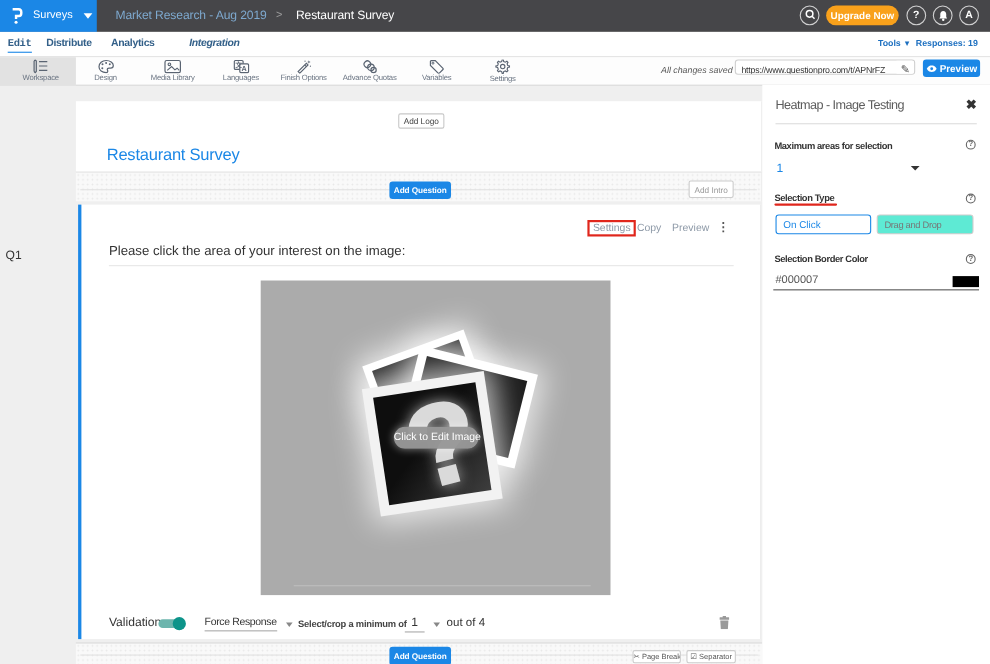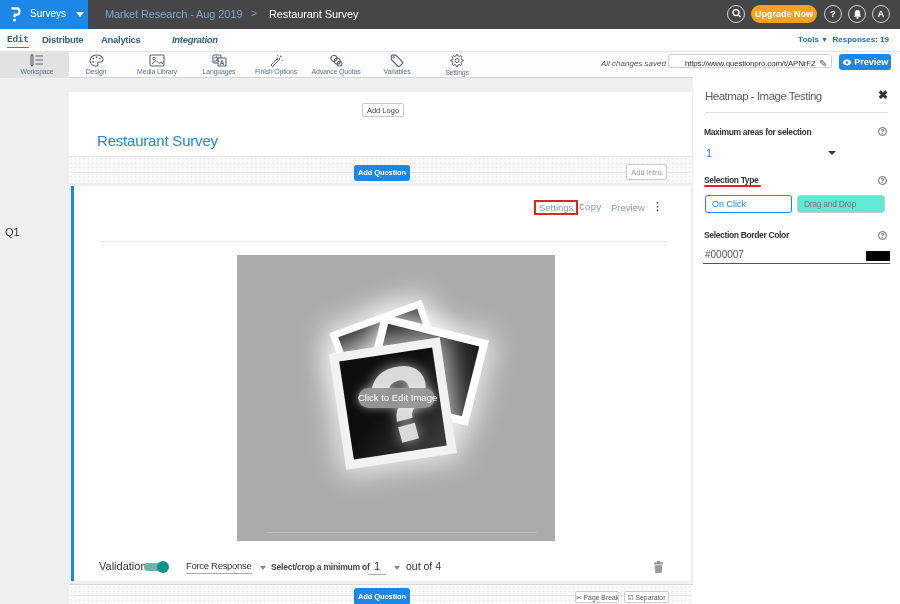--- a/index.html
+++ b/index.html
@@ -22,41 +22,41 @@
   #nav .item { position:absolute; top:5px; font-weight:bold; white-space:nowrap; letter-spacing:-0.3px; }
   #nav .right { color:#1c6fc0; font-weight:bold; font-size:8px; top:6px; letter-spacing:0px; }
 
   
   #toolbar { position:absolute; left:0; top:52px; width:900px; height:26px; background:#fdfdfd; border-bottom:1px solid #d4d4d4; }
   .tool { position:absolute; top:0; height:26px; text-align:center; color:#5a6472; }
   .tool svg { display:block; margin:2px auto 0; }
   .tool .lbl { font-size:7px; color:#6a7482; display:block; margin-top:1px; letter-spacing:-0.2px; }
   #tool-active { position:absolute; left:0; top:0; width:69px; height:26px; background:#e2e2e2; }
   #allsaved { position:absolute; left:601px; top:59px; font-size:8px; font-style:italic; color:#555; }
-  #urlbox { position:absolute; left:668px; top:54px; width:164px; height:14px; background:#fff; border:1px solid #d0d0d0; border-radius:3px; font-size:8px; letter-spacing:-0.2px; color:#333; line-height:17px; padding-left:16px; white-space:nowrap; overflow:hidden; }
+  #urlbox { position:absolute; left:668px; top:54px; width:164px; height:14px; background:#fff; border:1px solid #d0d0d0; border-radius:3px; font-size:8px; letter-spacing:-0.2px; color:#333; line-height:17px; padding-left:5px; white-space:nowrap; overflow:hidden; }
   #urlbox .pen { position:absolute; right:0px; top:0px; width:16px; height:16px; color:#555; font-size:10px; background:#fff; text-align:center; }
   #previewbtn { position:absolute; left:839px; top:54px; width:52px; height:16px; background:#1b87e6; border-radius:3px; color:#fff; font-size:9px; text-align:center; line-height:16px; font-weight:bold; }
 
   
   #main { position:absolute; left:0; top:78px; width:900px; height:526px; background:#efefef; }
   #q1 { position:absolute; left:5px; top:148px; font-size:11px; color:#333; }
 
   #headcard { position:absolute; left:69px; top:14px; width:624px; height:64px; background:#fff; border-right:1px solid #ececec; }
   #addlogo { position:absolute; left:293px; top:11px; width:42px; height:14px; background:#fff; border:1px solid #c8c8c8; border-radius:2px; font-size:7.5px; color:#444; text-align:center; line-height:13px; }
   #rstitle { position:absolute; left:28px; top:40px; font-size:15px; color:#1b87e6; letter-spacing:-0.2px; }
   #subrow { position:absolute; left:69px; top:78px; width:624px; height:27px; background:#f9f9f9 radial-gradient(circle, #e8e8e8 0.8px, transparent 0.9px); background-size:4.3px 4.3px; border-top:1px solid #e5e5e5; border-right:1px solid #ececec; }
   #addq1 { position:absolute; left:285px; top:8px; width:56px; height:16px; white-space:nowrap; overflow:hidden; background:#1b87e6; border-radius:3px; color:#fff; font-size:7.5px; font-weight:bold; text-align:center; line-height:16px; letter-spacing:-0.1px; }
   #addintro { position:absolute; left:557px; top:7px; width:41px; height:16px; background:#fff; border:1px solid #ccc; border-radius:2px; color:#999; font-size:7.5px; text-align:center; line-height:15px; }
 
   
   #qcard { position:absolute; left:71px; top:108px; width:621px; height:395px; background:#fff; border-left:3px solid #1b87e6; border-right:1px solid #ececec; }
   #actions { position:absolute; left:0; top:0; width:100%; font-size:9.5px; color:#8d99a7; }
   #actions span { position:absolute; white-space:nowrap; }
   #settings-red { left:460px; top:14px; border:2px solid #e0261c; padding:0px 3px; }
-  #act-copy { left:505px; top:16px;font-family:Liberation Mono, monospace; }
+  #act-copy { left:505px; top:16px; }
   #act-prev { left:537px; top:16px; }
   #kebab { left:578px; top:14px; color:#555; font-weight:bold; font-size:11px; }
   #qtext { position:absolute; left:25px; top:35px; font-size:12px; color:#333; letter-spacing:0px; }
   #qline { position:absolute; left:25px; top:55px; width:568px; height:1px; background:#e7e7e7; }
 
   
   #imgbox { position:absolute; left:163px; top:69px; width:318px; height:286px; background:#ababab; overflow:hidden; }
   .frame { position:absolute; background:#fff; box-shadow:0 0 28px 6px rgba(255,255,255,.75); }
   .frame .inner { position:absolute; background:#1d1d1d; }
   #fr3 .inner { background:linear-gradient(135deg,#0e0e0e 45%,#3e3e3e 100%) !important; }
@@ -232,20 +232,21 @@
     <div id="addintro">Add Intro</div>
   </div>
 
   <div id="qcard">
     <div id="actions">
       <span id="settings-red">Settings</span>
         <span id="act-copy">Copy</span>
         <span id="act-prev">Preview</span>
         <span id="kebab">⋮</span>
     </div>
+    <div id="qtext">Please click the area of your interest on the image:</div>
     <div id="qline"></div>
     <div id="imgbox">
       <div class="frame" id="fr1">
           <div class="inner"></div>
         </div>
       <div class="frame" id="fr2">
           <div class="inner"></div>
         </div>
       <div class="frame" id="fr3">
           <div class="inner"></div>

